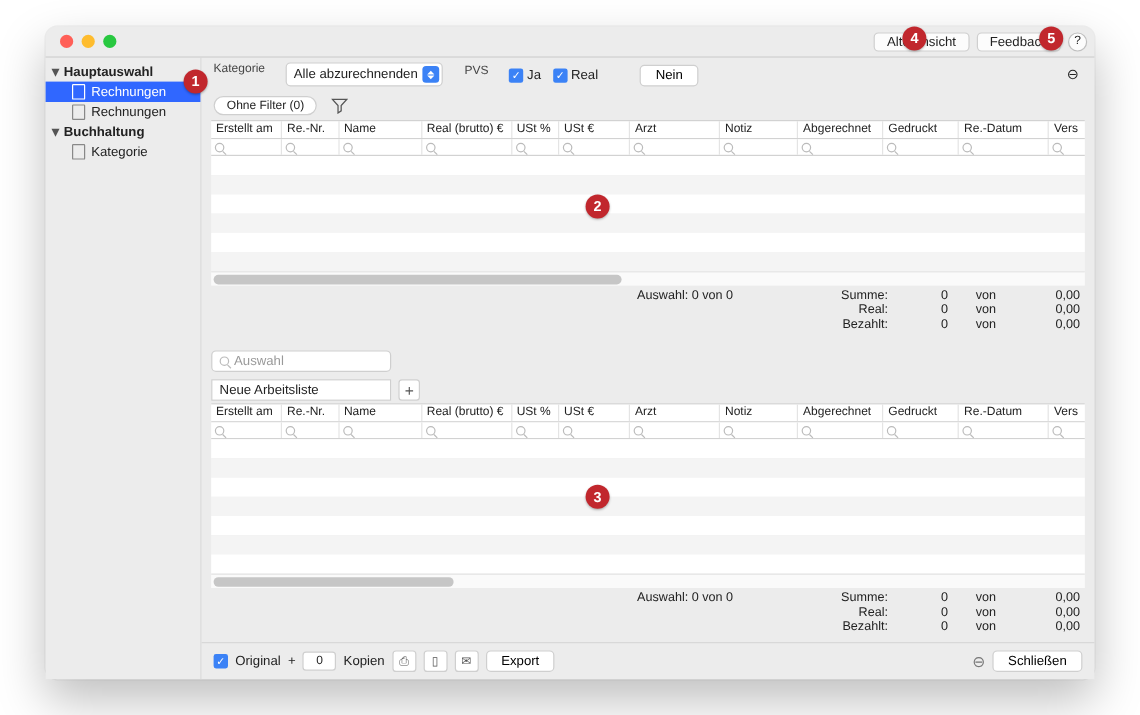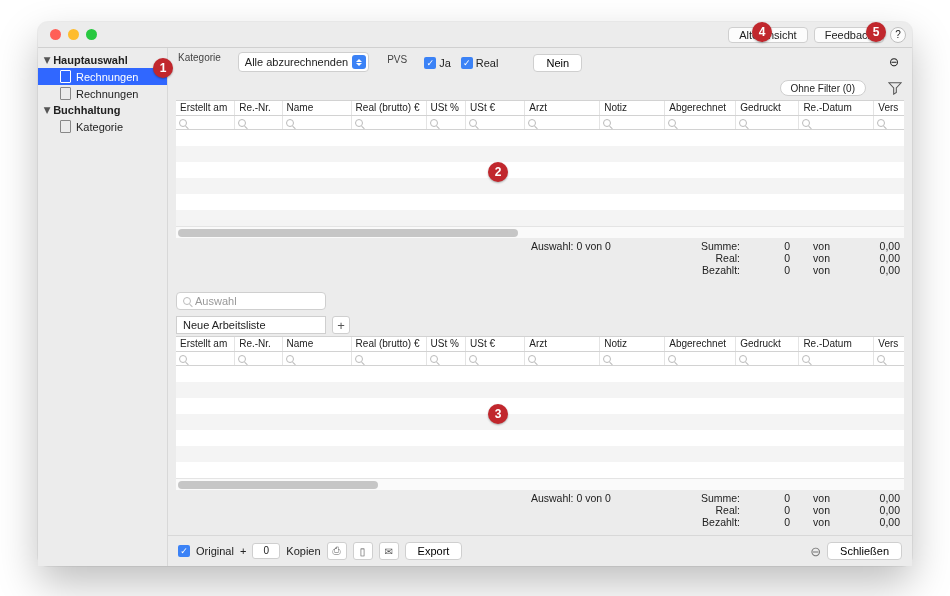--- a/index.html
+++ b/index.html
@@ -31,21 +31,21 @@
   .field label { font-size: 10px; color: #444; }
   .select { display: flex; align-items: center; background: #fff; border-radius: 4px; height: 20px; padding: 0 2px 0 6px; border: 1px solid #cfcfcf; cursor: pointer; }
   .sel-btn { width: 14px; height: 14px; background: #3b82f6; border-radius: 3px; margin-left: 4px; display:flex; flex-direction:column; align-items:center; justify-content:center; gap:0; }
   .sel-btn::before, .sel-btn::after { content:''; border-left:3px solid transparent; border-right:3px solid transparent; }
   .sel-btn::before { border-bottom: 3px solid #fff; margin-bottom:1px;}
   .sel-btn::after { border-top: 3px solid #fff; }
   .chk { display:flex; align-items:center; gap:3px; }
   .chkbox { width:12px; height:12px; border-radius:2px; background:#3b82f6; display:flex; align-items:center; justify-content:center; color:#fff; font-size:9px; line-height:1;}
   .btn { background:#fff; border:1px solid #cfcfcf; border-radius:4px; padding:2px 12px; cursor:pointer; font-size:11px;}
   .toprow .help { position:absolute; right:10px; top:6px; }
-  .filterrow { display:flex; justify-content:flex-end; align-items:center; gap:22px; padding: 0 10px 4px 10px; }
+  .filterrow { display:flex; justify-content:flex-start; align-items:center; gap:12px; padding: 0 10px 4px 10px; }
   .filterbtn { background:#fff; border:1px solid #cfcfcf; border-radius:10px; padding:0 10px; font-size:10px; height:16px; display:flex; align-items:center; cursor:pointer;}
   .funnel { width:14px; height:14px; cursor:pointer; }
   .table-wrap { margin: 0 8px; display:flex; flex-direction:column; }
   .thead { display:flex; background:#fff; border-top:1px solid #d2d2d2; border-bottom:1px solid #d2d2d2; height:16px; }
   .th { border-right:1px solid #e4e4e4; padding:1px 4px; font-size:10px; white-space:nowrap; overflow:hidden; }
   .th:last-child{border-right:none;}
   .filtercells { display:flex; background:#fff; border-bottom:1px solid #d2d2d2; height:14px; }
   .fc { border-right:1px solid #e4e4e4; display:flex; align-items:center; padding-left:3px; }
   .fc:last-child{border-right:none;}
   .mag { width:8px; height:8px; border:1px solid #bbb; border-radius:50%; position:relative; }

